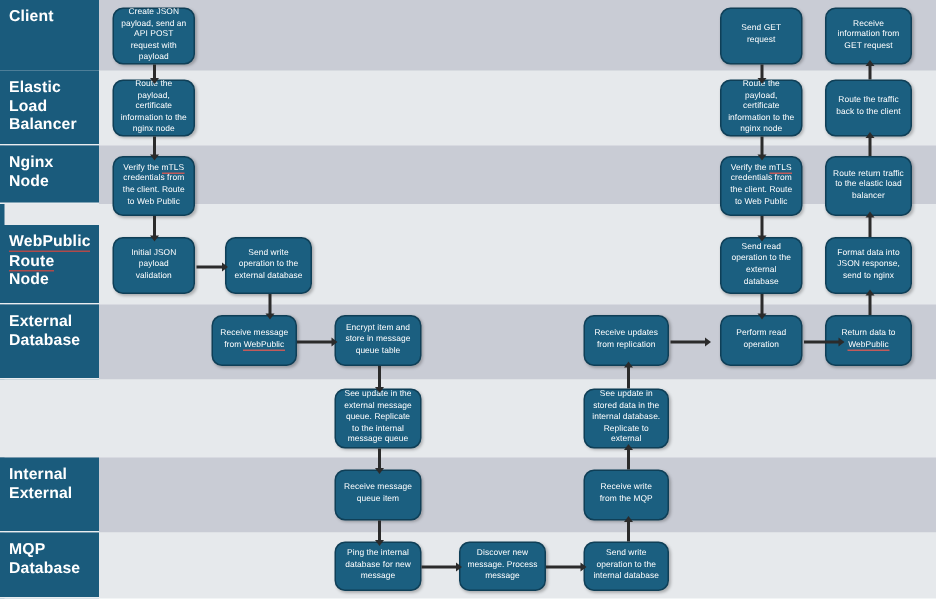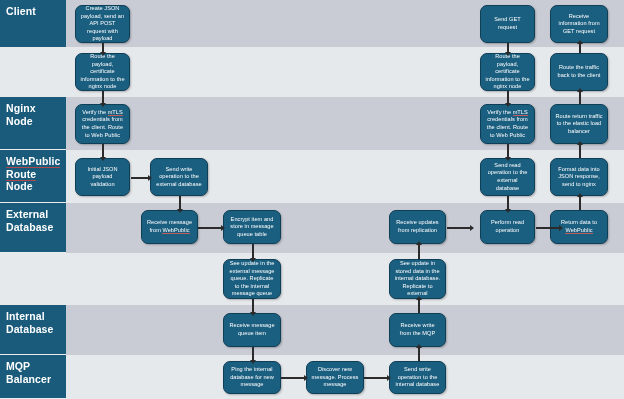--- a/index.html
+++ b/index.html
@@ -121,33 +121,34 @@
           <div class="node" style="left: 414px; top: 5px; width: 55px; height: 38px;">
             <span class="txt">Send GET request</span>
           </div>
           <div class="node" style="left: 484px; top: 5px; width: 58px; height: 38px;">
             <span class="txt">Receive information from GET request</span>
           </div>
         </div>
       </div>
       <div class="swimlane" style="top: 47px; height: 50px;">
         <div class="lane-stripe" style="background: rgb(230, 233, 236);"></div>
+        <div class="lane-label">Elastic Load Balancer</div>
         <div class="lane-body">
           <div class="node" style="left: 9px; top: 6px; width: 55px; height: 38px;">
             <span class="txt">Route the payload, certificate information to the nginx node</span>
           </div>
           <div class="node" style="left: 414px; top: 6px; width: 55px; height: 38px;">
             <span class="txt">Route the payload, certificate information to the nginx node</span>
           </div>
           <div class="node" style="left: 484px; top: 6px; width: 58px; height: 38px;">
             <span class="txt">Route the traffic back to the client</span>
           </div>
         </div>
       </div>
-      <div class="swimlane" style="top: 97px; height: 53px;">
+      <div class="swimlane" style="top: 97px; height: 39px;">
         <div class="lane-stripe" style="background: rgb(201, 204, 213);"></div>
         <div class="lane-label">Nginx Node</div>
         <div class="lane-body">
           <div class="node" style="left: 9px; top: 7px; width: 55px; height: 40px;">
             <span class="txt">Verify the <span class="u">mTLS</span> credentials from the client. Route to Web Public</span>
           </div>
           <div class="node" style="left: 414px; top: 7px; width: 55px; height: 40px;">
             <span class="txt">Verify the <span class="u">mTLS</span> credentials from the client. Route to Web Public</span>
           </div>
           <div class="node" style="left: 484px; top: 7px; width: 58px; height: 40px;">
@@ -200,33 +201,33 @@
           <div class="node" style="left: 157px; top: 6px; width: 58px; height: 40px;">
             <span class="txt">See update in the external message queue. Replicate to the internal message queue</span>
           </div>
           <div class="node" style="left: 323px; top: 6px; width: 57px; height: 40px;">
             <span class="txt">See update in stored data in the internal database. Replicate to external</span>
           </div>
         </div>
       </div>
       <div class="swimlane" style="top: 305px; height: 50px;">
         <div class="lane-stripe" style="background: rgb(201, 204, 213);"></div>
-        <div class="lane-label">Internal Database</div>
+        <div class="lane-label">Internal External</div>
         <div class="lane-body">
           <div class="node" style="left: 157px; top: 8px; width: 58px; height: 34px;">
             <span class="txt">Receive message queue item</span>
           </div>
           <div class="node" style="left: 323px; top: 8px; width: 57px; height: 34px;">
             <span class="txt">Receive write from the MQP</span>
           </div>
         </div>
       </div>
       <div class="swimlane" style="top: 355px; height: 44px;">
         <div class="lane-stripe" style="background: rgb(230, 233, 236);"></div>
-        <div class="lane-label">MQP Balancer</div>
+        <div class="lane-label">MQP Database</div>
         <div class="lane-body">
           <div class="node" style="left: 157px; top: 6px; width: 58px; height: 33px;">
             <span class="txt">Ping the internal database for new message</span>
           </div>
           <div class="node" style="left: 240px; top: 6px; width: 58px; height: 33px;">
             <span class="txt">Discover new message. Process message</span>
           </div>
           <div class="node" style="left: 323px; top: 6px; width: 57px; height: 33px;">
             <span class="txt">Send write operation to the internal database</span>
           </div>

